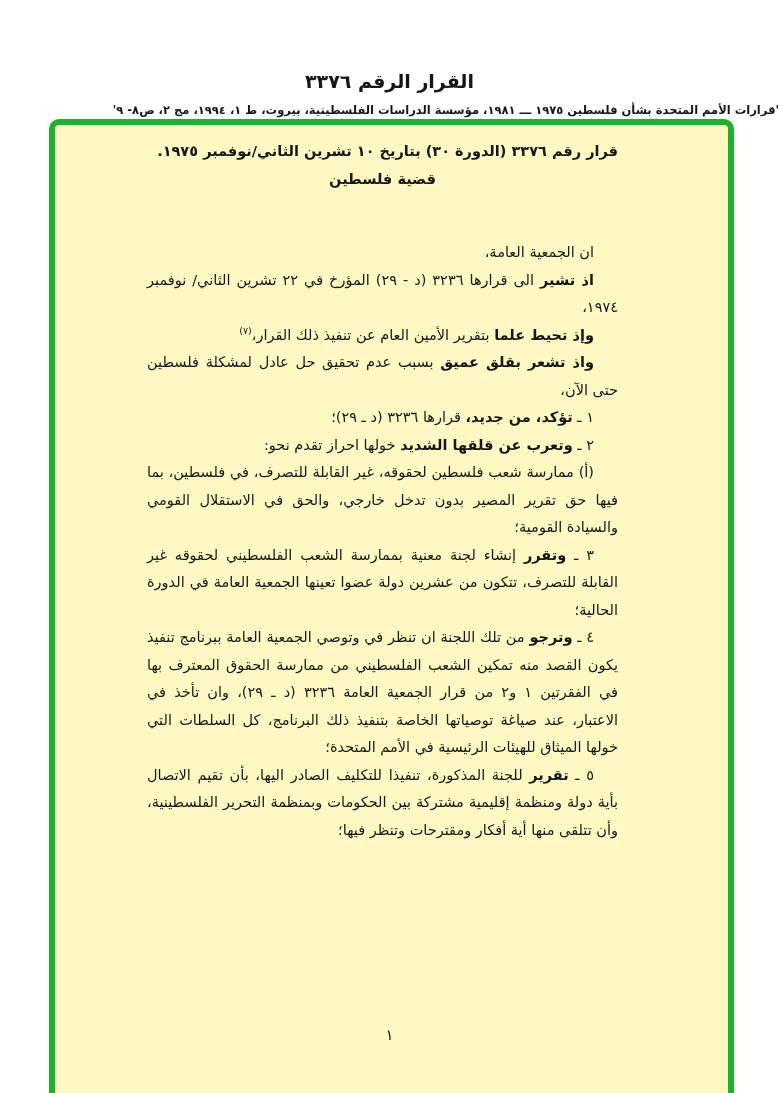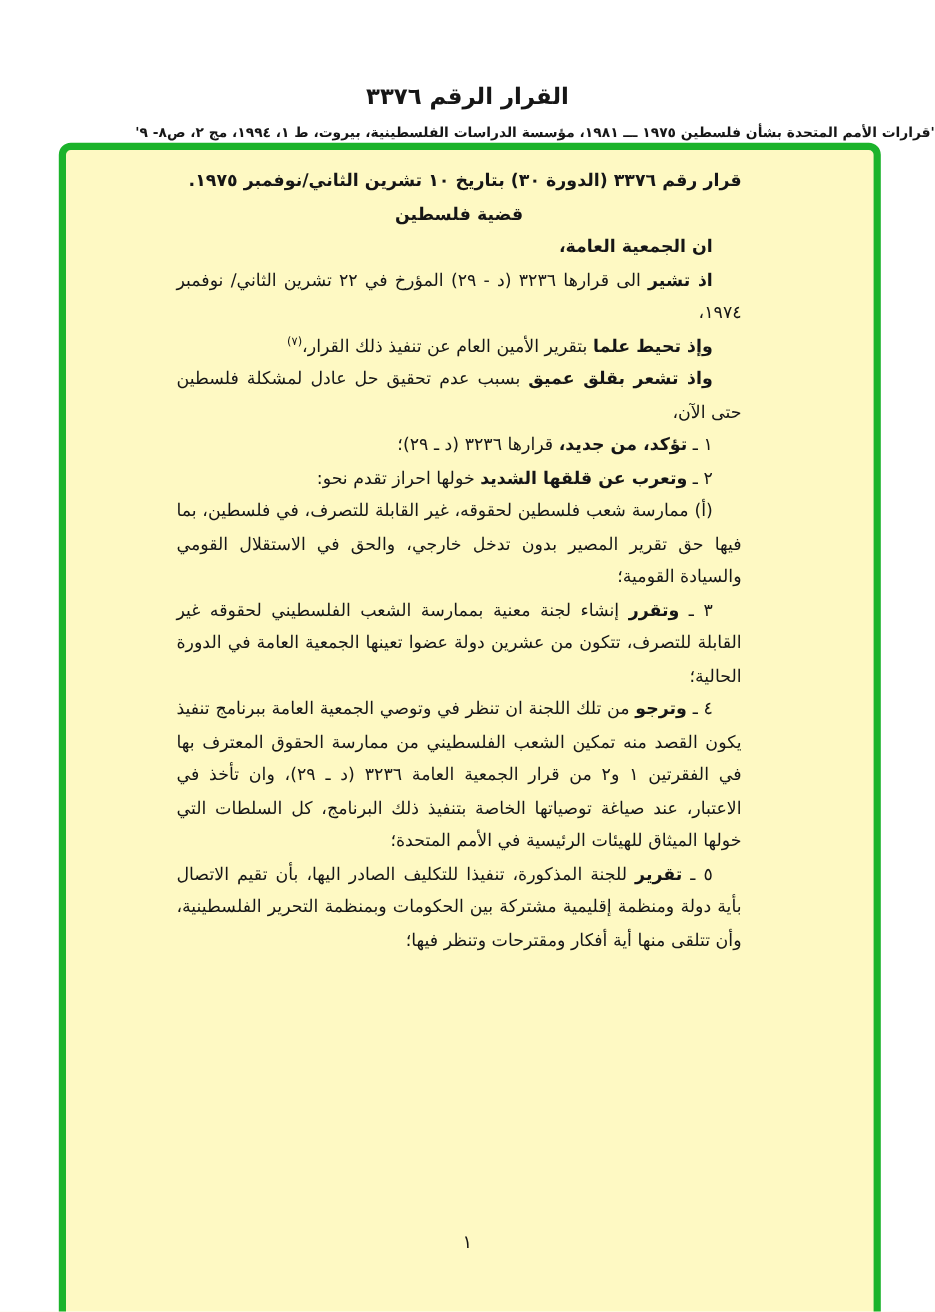--- a/index.html
+++ b/index.html
@@ -37,21 +37,21 @@
     position: absolute;
     top: 13px; right: 110px; left: 92px;
     direction: rtl;
     text-align: justify;
     font-size: 14.5px;
     line-height: 27.5px;
   }
   .para { text-indent: 24px; }
   .res-heading { font-weight: bold; text-indent: 0; }
   .res-subject { font-weight: bold; text-align: center; text-indent: 0; }
-  .res-opening { font-weight: bold; }
+  .res-opening { font-weight: normal; margin-top: 46px; }
   .lead { font-weight: bold; }
   .fnref {
     font-size: 9.5px;
     vertical-align: super;
     line-height: 0;
   }
   .footnote {
     position: absolute;
     bottom: 25px; right: 56px;
     direction: rtl;

